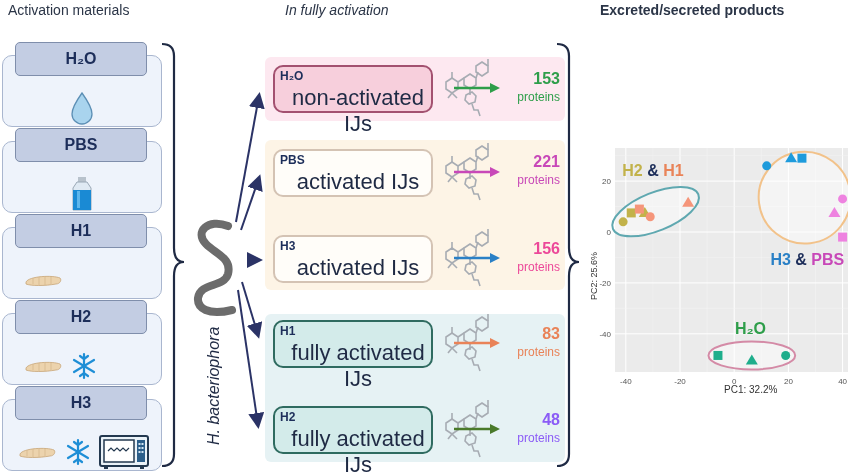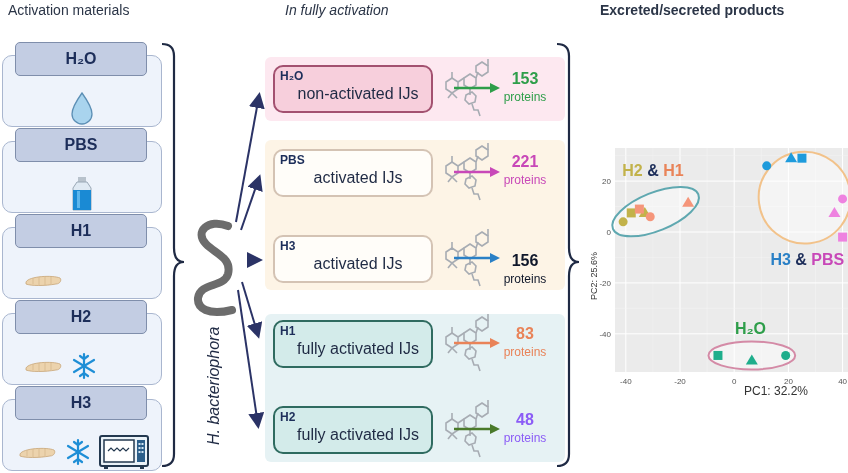--- a/index.html
+++ b/index.html
@@ -11,27 +11,27 @@
 
   
   .mat-card { position: absolute; left: 2px; width: 160px; background: #eef3fb; border: 1.5px solid #a9b6cf; border-radius: 10px; }
   .mat-label { position: absolute; left: 15px; width: 132px; height: 34px; background: #c3cde3; border: 1.5px solid #7f8eab; border-radius: 5px; display: flex; align-items: center; justify-content: center; font-weight: bold; font-size: 16px; color: #1d2e5a; }
   .mat-icons { position: absolute; left: 0; right: 0; display: flex; align-items: center; gap: 8px; }
 
   
   .band { position: absolute; left: 265px; width: 300px; border-radius: 6px; }
   .ij-box { position: absolute; left: 273px; width: 160px; height: 48px; border-radius: 10px; border: 2px solid; }
   .ij-tag { position: absolute; left: 5px; top: 2px; font-size: 12px; font-weight: bold; color: #1d2e5a; }
-  .ij-text { position: absolute; left: 0; right: 0; top: 18px; text-align: center; font-size: 16px; color: #1f2a44; padding-left: 10px; }
+  .ij-text { position: absolute; left: 0; right: 0; top: 18px; text-align: center; font-size: 22px; color: #1f2a44; padding-left: 10px; }
   .mol { position: absolute; left: 440px; width: 60px; height: 58px; }
-  .count { position: absolute; left: 490px; width: 70px; text-align: center; line-height: 19px; }
+  .count { position: absolute; left: 490px; width: 70px; text-align: right; line-height: 19px; }
   .count .num { display: block; font-weight: bold; font-size: 16px; }
   .count .unit { display: block; font-size: 12px; }
   .ylab { position: absolute; left: 583px; top: 238px; font-size: 9px; color: #333; transform: rotate(-90deg); transform-origin: left top; white-space: nowrap; }
-  .xlab { position: absolute; left: 700px; top: 384px; font-size: 12px; color: #333; padding-left: 44px; }
+  .xlab { position: absolute; left: 680px; top: 384px; font-size: 10px; color: #333; padding-left: 44px; }
 </style>
 </head>
 <body>
 
 <div class="section-title" style="left:8px;">Activation materials</div>
 <div class="section-title italic" style="left:285px;">In fully activation</div>
 <div class="section-title" style="left:600px;font-weight:bold;">Excreted/secreted products</div>
 
 <div id="materials">
     <div class="mat-card" style="top: 55px; height: 72px;">
@@ -226,21 +226,21 @@
     <polygon points="36,8 42,4 48,8 48,14 42,18 36,14"></polygon>
     <line x1="36" y1="20" x2="38" y2="14"></line>
           <line x1="48" y1="8" x2="48" y2="1"></line>
     <line x1="30" y1="31" x2="30" y2="37"></line>
     <polygon points="26,37 32,34 36,38 35,44 29,46 25,42"></polygon>
     <path d="M32,46 L34,52 L38,52 L40,58"></path>
   </g>
   <line x1="14" y1="30" x2="52" y2="30" stroke="#2a80c6" stroke-width="2.5"></line>
   <path d="M50,25 L60,30 L50,35 Z" fill="#2a80c6"></path>
 </svg></div>
-    <div class="count" style="top: 239px; color: #0f172a; margin-top: 12px;">
+    <div class="count" style="top: 239px; color: #ec4899;">
       <span class="num">156</span>
       <span class="unit">proteins</span>
     </div>
     <div class="ij-box" style="top: 320px; background: rgb(211, 235, 234); border-color: rgb(47, 107, 96);">
       <span class="ij-tag">H1</span>
       <span class="ij-text">fully activated IJs</span>
     </div>
     <div class="mol" style="top: 313px;"><svg width="62" height="60" viewBox="0 0 62 60">
   <g fill="none" stroke="#a7acb3" stroke-width="1.6">
     <polygon points="6,24 12,20 18,24 18,31 12,35 6,31"></polygon>

